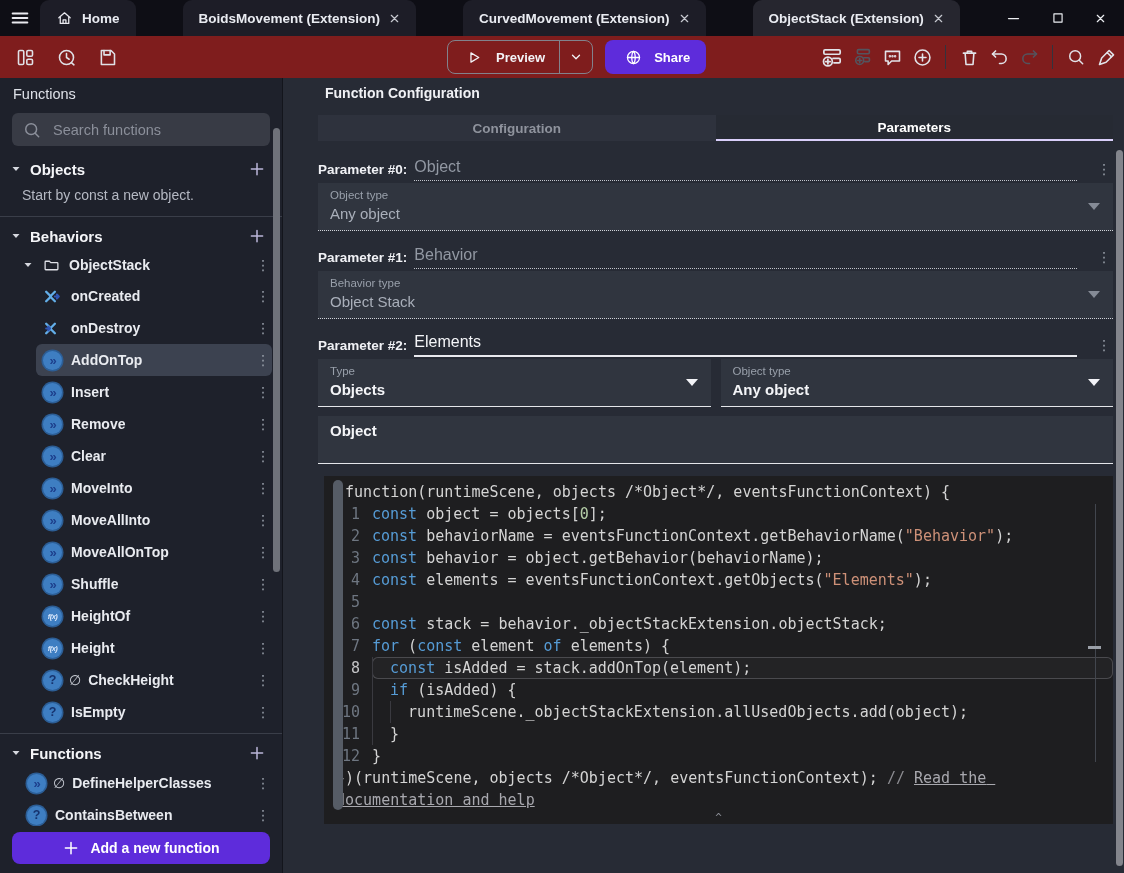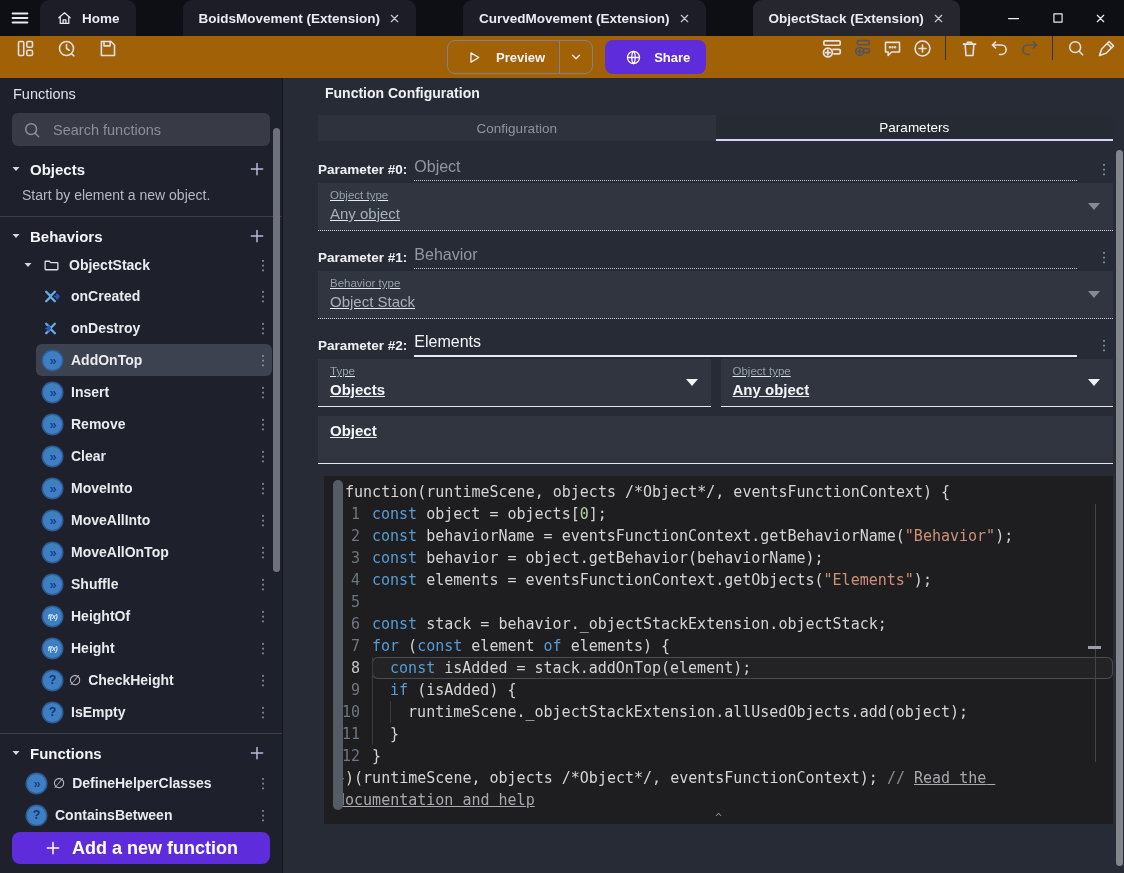--- a/index.html
+++ b/index.html
@@ -13,21 +13,21 @@
   .tabs{display:flex;height:36px;align-items:flex-end;gap:44px;}
   .tab{height:36px;box-sizing:border-box;display:flex;align-items:center;gap:9px;padding:0 16px;
        background:#1d1d27;border-radius:9px 9px 0 0;margin-right:3px;font-weight:bold;font-size:13.5px;color:#e9ebf1;}
   .tab.active{background:#26262f;}
   .tab .tab-close{color:#c7c9d0;display:flex;}
   .tab .tab-icon{color:#e9e9ef;display:flex;}
   .win-controls{margin-left:auto;display:flex;align-items:center;gap:30px;padding:0 18px;height:36px;color:#eceef2;}
   .win-btn{display:flex;align-items:center;justify-content:center;}
 
   
-  .toolbar{height:42px;background:#a16207;display:flex;position:relative;}
+  .toolbar{height:42px;background:#7f1d1d;display:flex;align-items:center;position:relative;}
   .tb-left{display:flex;gap:17px;margin-left:13px;color:#e0e1e7;}
   .tb-icon{width:24px;height:24px;display:flex;align-items:center;justify-content:center;}
   .tb-icon.dim{color:#54545e;}
   .tb-center{position:absolute;left:447px;top:4px;display:flex;gap:12px;align-items:center;}
   .preview-btn{display:flex;align-items:stretch;height:34px;border:1px solid #82828c;border-radius:8px;color:#f3f3f7;font-weight:bold;font-size:13px;box-sizing:border-box;}
   .pv-main{display:flex;align-items:center;gap:10px;padding:0 14px;}
   .pv-div{width:1px;background:#82828c;}
   .pv-caret{display:flex;align-items:center;padding:0 9px;}
   .share-btn{display:flex;align-items:center;gap:9px;height:34px;padding:0 16px;background:#5e2cdb;border-radius:8px;font-weight:bold;font-size:13px;color:#fff;}
   .tb-right{position:absolute;right:6px;display:flex;align-items:center;gap:6px;color:#e2e3e9;}
@@ -58,39 +58,39 @@
   .kebab{color:#9aa0ab;font-size:14px;width:18px;text-align:center;flex:none;}
   .null-badge{color:#c9cdd5;font-size:14px;margin:0 -2px;}
   .gicon{width:19px;height:19px;border-radius:50%;background:#3e7ec2;display:flex;align-items:center;justify-content:center;flex:none;
          color:#1d3f8c;font-weight:bold;box-shadow:0 0 0 1.5px #2c5e96;}
   .gicon.gx{font-size:13px;letter-spacing:-1px;}
   .gicon.gfx{font-size:7.5px;color:#d9e7fb;font-style:italic;letter-spacing:-0.5px;}
   .gicon.gq{font-size:12.5px;color:#16336e;}
   .lc-icon{position:relative;width:19px;height:19px;flex:none;}
   .folder-icon{color:#dfe1e8;display:flex;}
   .caret-sm{color:#d6d8df;display:flex;}
-  .add-fn-btn{margin:6px 12px 9px;height:32px;background:#5e2cdb;border-radius:8px;display:flex;align-items:center;justify-content:center;gap:10px;color:#fff;font-weight:bold;font-size:18px;flex:none;}
+  .add-fn-btn{margin:6px 12px 9px;height:32px;background:#5e2cdb;border-radius:8px;display:flex;align-items:center;justify-content:center;gap:10px;color:#fff;font-weight:bold;font-size:14px;flex:none;}
   .sb-scrollbar{position:absolute;right:2px;top:50px;width:7px;height:444px;background:#6f727a;border-radius:4px;}
 
   
   .main{flex:1;position:relative;background:#272b35;}
   .panel-title{height:30px;display:flex;align-items:center;padding:0 14px;font-weight:bold;font-size:14px;color:#f0f1f5;}
   .panel-tabs{margin:7px 11px 0 7px;display:flex;background:#2e323d;height:26px;}
-  .ptab{flex:1;display:flex;align-items:center;justify-content:center;font-weight:normal;font-size:13.5px;color:#8f939d;box-sizing:border-box;}
+  .ptab{flex:1;display:flex;align-items:center;justify-content:center;font-weight:bold;font-size:13.5px;color:#8f939d;box-sizing:border-box;}
   .ptab.active{color:#fff;background:#262a33;border-bottom:2px solid #d9cffa;}
   .params{padding:14px 11px 0 7px;}
   .param-block{margin-bottom:12px;}
   .param-head{display:flex;align-items:center;height:28px;}
   .p-lbl{font-weight:bold;font-size:13.5px;color:#f0f1f5;white-space:nowrap;}
   .p-name{flex:1;margin-left:7px;margin-right:18px;font-size:16px;padding-bottom:4px;}
   .param-head .kebab{align-self:center;}
   .param-block.disabled .p-name{color:#9298a3;border-bottom:1px dotted #c2c5cc;}
   .param-block.enabled .p-name{color:#f4f5f8;border-bottom:2px solid #e8e9ee;}
   .field-row{display:flex;gap:10px;margin-bottom:9px;}
-  .field{flex:1;background:#30353f;padding:6px 12px 8px;position:relative;box-sizing:border-box;height:48px;text-decoration:underline;}
+  .field{flex:1;background:#30353f;padding:6px 12px 8px;position:relative;box-sizing:border-box;height:48px;}
   .f-lbl{font-size:11.5px;color:#99a0ab;margin-bottom:4px;}
   .f-val{font-size:15px;color:#a9afba;}
   .param-block.enabled .f-val{color:#f4f5f8;font-weight:bold;}
   .param-block.disabled .field{border-bottom:1px dotted #cfd2d8;}
   .param-block.enabled .field{border-bottom:1px solid #e4e6ea;}
   .f-arrow{position:absolute;right:13px;top:20px;width:0;height:0;border-left:6px solid transparent;border-right:6px solid transparent;border-top:7px solid #858b96;}
   .param-block.enabled .f-arrow{border-top-color:#f2f3f7;}
 
   
   .code-wrap{margin:11px 11px 0 13px;height:348px;background:#1e1e20;position:relative;
@@ -313,21 +313,21 @@
                 <path d="M5 8l7 8 7-8z" fill="currentColor" stroke="none"></path>
               </svg>
             </span>
             <span class="lbl">Objects</span>
             <span class="plus">
               <svg width="18" height="18" viewBox="0 0 24 24" fill="none" stroke="currentColor" stroke-width="1.8" stroke-linecap="round" stroke-linejoin="round">
                 <path d="M12 4.5v15M4.5 12h15" stroke-width="2"></path>
               </svg>
             </span>
           </div>
-          <div class="empty">Start by element a new object.</div>
+          <div class="empty">Start by const a new object.</div>
           <div class="divider"></div>
           <div class="sec-head">
             <span class="caret">
               <svg width="12" height="12" viewBox="0 0 24 24" fill="none" stroke="currentColor" stroke-width="1.8" stroke-linecap="round" stroke-linejoin="round">
                 <path d="M5 8l7 8 7-8z" fill="currentColor" stroke="none"></path>
               </svg>
             </span>
             <span class="lbl">Behaviors</span>
             <span class="plus">
               <svg width="18" height="18" viewBox="0 0 24 24" fill="none" stroke="currentColor" stroke-width="1.8" stroke-linecap="round" stroke-linejoin="round">

